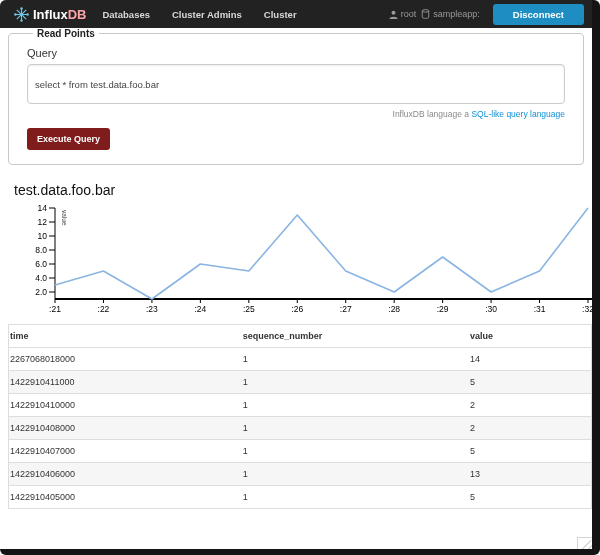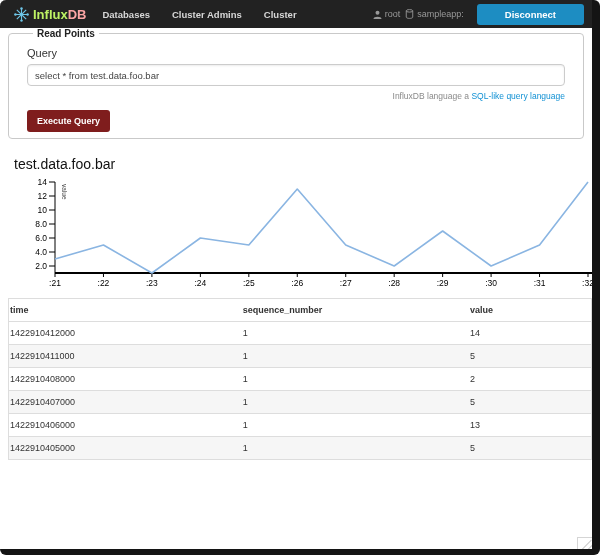--- a/index.html
+++ b/index.html
@@ -4,35 +4,35 @@
 <style>
   * { margin:0; padding:0; box-sizing:border-box; }
   html,body { width:600px; height:555px; background:#fff; font-family:"Liberation Sans", sans-serif; }
   .window { position:relative; width:600px; height:555px; background:#141414; border-radius:6px; overflow:hidden; }
   .viewport { position:absolute; left:0; top:0; width:592px; height:549px; background:#fff; overflow:hidden; }
 
   
   .navbar { height:28px; background:#222; display:flex; align-items:center; padding:0 8px; }
   .brand { display:flex; align-items:center; margin:0 16px 0 6px; font-size:13px; font-weight:bold; }
   .brand .logo-icon { margin-right:4px; display:inline-flex; }
-  .brand .b1 { color:#bef264; }
+  .brand .b1 { color:#ffffff; }
   .brand .b2 { color:#fca5a5; }
   .nav-links { display:flex; gap:22px; }
   .nav-link { color:#d8d8d8; font-size:9.5px; font-weight:bold; cursor:pointer; }
   .nav-right { margin-left:auto; display:flex; align-items:center; gap:5px; color:#999; font-size:9px; }
   .nav-right .who { display:flex; align-items:center; gap:3px; }
   .btn-disconnect { margin-left:8px; background:#1d8dc2; color:#fff; border:none; border-radius:3px;
-                    font-size:9.5px; font-weight:bold; padding:5px 28px; cursor:pointer; font-family:inherit; }
+                    font-size:9.5px; font-weight:bold; padding:5px 20px; cursor:pointer; font-family:inherit; }
 
   
   h1.page-title { font-size:23px; font-weight:400; color:#111; margin:11px 14px 12px; letter-spacing:0; }
-  fieldset.read-points { margin:0 8px; border:1px solid #c9c9c9; border-radius:4px; padding:2px 18px 6px; }
+  fieldset.read-points { margin:0 8px; border:1px solid #c9c9c9; border-radius:4px; padding:2px 18px 14px; }
   fieldset.read-points legend { font-size:10px; font-weight:bold; color:#222; padding:0 4px; margin-left:6px; }
   .query-label { display:block; font-size:11px; color:#333; margin:6px 0 5px; }
-  .query-input { width:100%; height:22px; border:1px solid #ccc; border-radius:4px; padding:0 7px;
+  .query-input { width:100%; height:40px; border:1px solid #ccc; border-radius:4px; padding:0 7px;
                  font-size:9.5px; color:#444; font-family:inherit; box-shadow:inset 0 1px 2px rgba(0,0,0,.08); }
   .help-line { text-align:right; font-size:8.5px; color:#8a8a8a; margin:5px 0 9px; }
   .help-line a { color:#1191d4; text-decoration:none; cursor:pointer; }
   .btn-execute { background:#7f1d1d; color:#fff; border:none; border-radius:3px; font-size:9px; font-weight:bold;
                  padding:6px 10px; cursor:pointer; font-family:Liberation Sans, sans-serif; }
 
   .chart-title { font-size:14px; color:#111; margin:17px 14px 4px; }
   .chart-wrap { margin-left:8px; width:584px; height:118px; }
 
   
@@ -165,28 +165,33 @@
         </colgroup>
       <thead>
         <tr>
           <th>time</th>
           <th>sequence_number</th>
           <th>value</th>
         </tr>
       </thead>
       <tbody id="results-body">
           <tr>
-            <td>1422910412000</td>
+            <td>2267068018000</td>
             <td>1</td>
             <td>14</td>
           </tr>
           <tr>
             <td>1422910411000</td>
             <td>1</td>
             <td>5</td>
+          </tr>
+          <tr>
+            <td>1422910410000</td>
+            <td>1</td>
+            <td>2</td>
           </tr>
           <tr>
             <td>1422910408000</td>
             <td>1</td>
             <td>2</td>
           </tr>
           <tr>
             <td>1422910407000</td>
             <td>1</td>
             <td>5</td>

